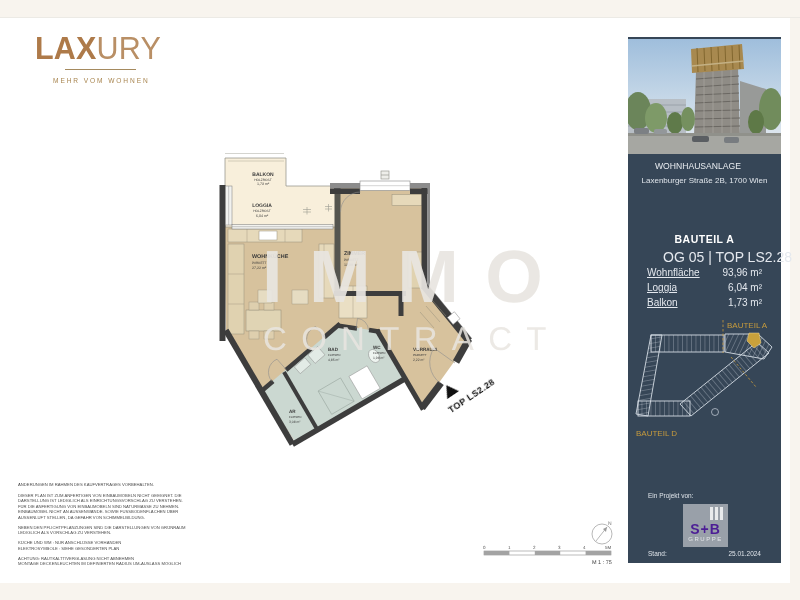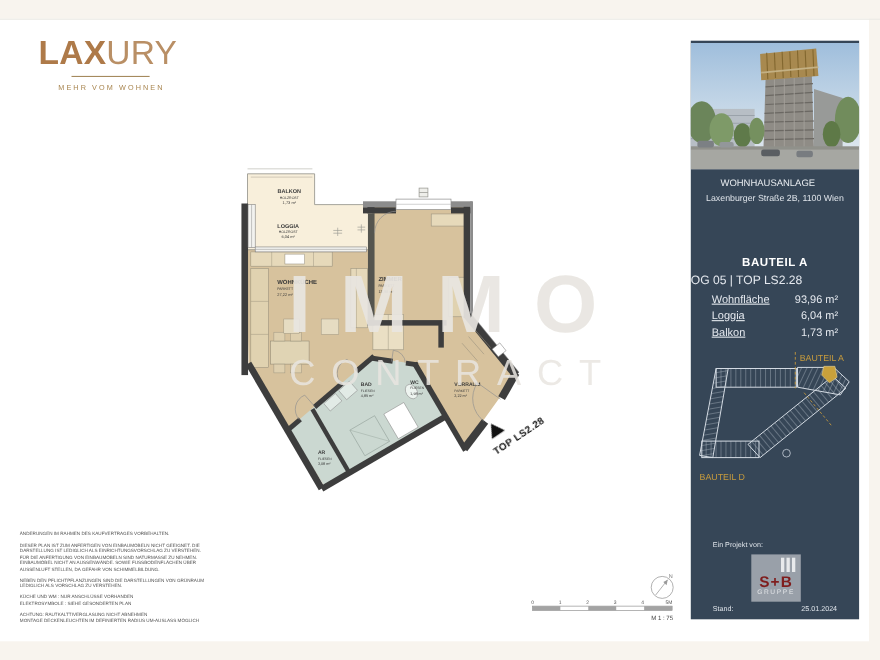--- a/index.html
+++ b/index.html
@@ -320,25 +320,25 @@
     <rect x="0" y="94" width="153" height="3" fill="#90918b"></rect>
 
     <rect x="6" y="89" width="15" height="6" rx="2" fill="#7c8084"></rect>
     <rect x="26" y="90" width="13" height="5" rx="2" fill="#93979a"></rect>
     <rect x="64" y="97" width="17" height="6" rx="2" fill="#5a5e62"></rect>
     <rect x="96" y="98" width="15" height="6" rx="2" fill="#787c80"></rect>
   </svg>
 
   <div class="abs" style="left:0;top:124px;width:153px;text-align:left;color:#e8ecf0;font-size:8.6px;padding-left:27px;">WOHNHAUSANLAGE</div>
 
-  <div class="abs" style="left:0;top:139px;width:153px;text-align:center;color:#dfe4ea;font-size:8px;">Laxenburger Straße 2B, 1100 Wien</div>
+  <div class="abs" style="left:0;top:139px;width:153px;text-align:center;color:#dfe4ea;font-size:8px;">Laxenburger Straße 2B, 1700 Wien</div>
 
   <div class="abs" style="left:0;top:196px;width:153px;text-align:center;color:#ffffff;font-size:10.5px;font-weight:bold;letter-spacing:0.5px;">BAUTEIL A</div>
 
-  <div class="abs" style="left:0;top:212px;width:164px;text-align:left;color:#e4e8ee;font-size:11px;">OG 05 | TOP LS2.28</div>
+  <div class="abs" style="left:0;top:212px;width:164px;text-align:right;color:#e4e8ee;font-size:14px;">OG 05 | TOP LS2.28</div>
 
   <div class="abs" style="left:19px;top:228px;width:115px;color:#e4e8ee;font-size:10px;line-height:15.2px;text-decoration:underline;">
     <div><span>Wohnfläche</span><span style="float:right;">93,96 m²</span></div>
     <div><span>Loggia</span><span style="float:right;">6,04 m²</span></div>
     <div><span>Balkon</span><span style="float:right;">1,73 m²</span></div>
   </div>
 
   <svg class="abs" style="left:0;top:278px;" width="153" height="135" viewBox="0 0 153 135">
     <defs>
       <pattern id="tick0" width="4.5" height="30" patternUnits="userSpaceOnUse">
@@ -376,18 +376,18 @@
 
     <text x="8" y="121" font-size="8" fill="#c79b3d" font-family="Liberation Sans,sans-serif">BAUTEIL D</text>
   </svg>
 
   <div class="abs" style="left:20px;top:455px;color:#dfe4ea;font-size:6.5px;">Ein Projekt von:</div>
 
   <div class="abs" style="left:55px;top:467px;width:45px;height:43px;background:#99a0a9;">
     <div class="abs" style="left:27px;top:3px;width:3px;height:13px;background:#e8eaec;"></div>
     <div class="abs" style="left:32px;top:3px;width:3px;height:13px;background:#e8eaec;"></div>
     <div class="abs" style="left:37px;top:3px;width:3px;height:13px;background:#e8eaec;"></div>
-    <div class="abs" style="left:0;top:17px;width:45px;text-align:center;color:#7f1d1d;font-size:14px;font-weight:bold;letter-spacing:1px;">S+B</div>
+    <div class="abs" style="left:0;top:17px;width:45px;text-align:center;color:#4c1d95;font-size:14px;font-weight:bold;letter-spacing:1px;">S+B</div>
     <div class="abs" style="left:0;top:32px;width:45px;text-align:center;color:#e3e5e8;font-size:6px;letter-spacing:1.5px;">GRUPPE</div>
   </div>
 
   <div class="abs" style="left:20px;top:513px;width:113px;color:#dfe4ea;font-size:6.5px;">Stand:<span style="float:right;">25.01.2024</span></div>
 </div>
 
 </body></html>

